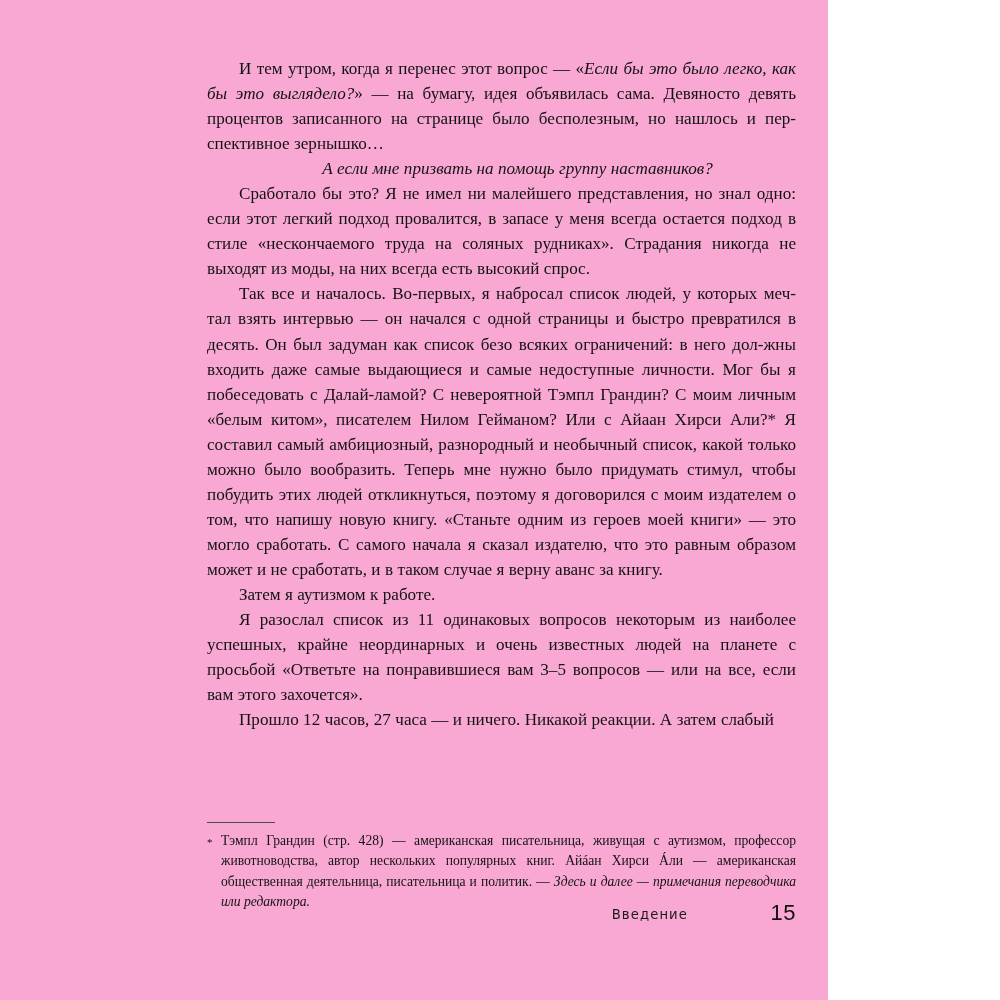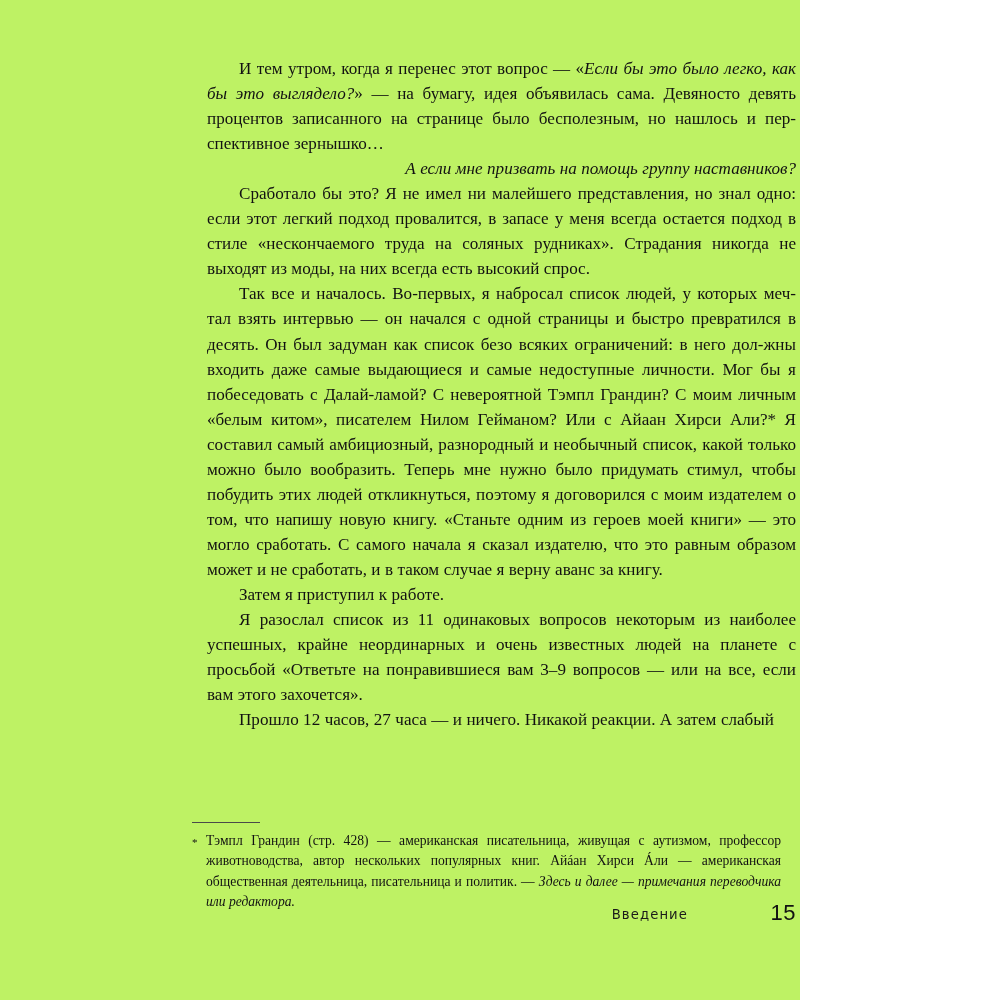--- a/index.html
+++ b/index.html
@@ -16,21 +16,22 @@
     font-family: "Liberation Serif", "DejaVu Serif", serif;
     color: #121212;
     -webkit-font-smoothing: antialiased;
   }
 
   .page {
     position: absolute;
     left: 0; top: 0;
     width: 800px;
     height: 1000px;
-    background: #bef264;
+    background: #f9a8d4;
+    padding-left: 28px;
   }
 
   
   .textblock {
     position: absolute;
     left: 207px;
     top: 56px;
     width: 589px;
   }
 
@@ -41,29 +42,29 @@
     text-align: justify;
     text-justify: inter-word;
     text-indent: 32px;
     hyphens: manual;
     word-spacing: 0.01em;
   }
 
   
   .para.italic {
     font-style: italic;
-    text-align: right;
+    text-align: center;
   }
 
   i, .it { font-style: italic; }
 
   
   .footnote {
     position: absolute;
-    left: 192px;
+    left: 207px;
     top: 822px;
     width: 589px;
   }
   .footnote-rule {
     width: 68px;
     height: 1px;
     background: #4a4a4a;
     margin: 0 0 8px 0;
   }
   .footnote-text {
@@ -115,22 +116,22 @@
 </head>
 <body>
 
 <div class="page">
 
   <div class="textblock">
     <p class="para"><span>И тем утром, когда я перенес этот вопрос — «</span><span class="it">Если бы это было легко, как бы это выглядело?</span><span>» — на бумагу, идея объявилась сама. Девяносто девять процентов записанного на странице было бесполезным, но нашлось и пер-спективное зернышко…</span></p>
     <p class="para italic"><span class="it">А если мне призвать на помощь группу наставников?</span></p>
     <p class="para"><span>Сработало бы это? Я не имел ни малейшего представления, но знал одно: если этот легкий подход провалится, в запасе у меня всегда остается подход в стиле «нескончаемого труда на соляных рудниках». Страдания никогда не выходят из моды, на них всегда есть высокий спрос.</span></p>
     <p class="para"><span>Так все и началось. Во-первых, я набросал список людей, у которых меч-тал взять интервью — он начался с одной страницы и быстро превратился в десять. Он был задуман как список безо всяких ограничений: в него дол-жны входить даже самые выдающиеся и самые недоступные личности. Мог бы я побеседовать с Далай-ламой? С невероятной Тэмпл Грандин? С моим личным «белым китом», писателем Нилом Гейманом? Или с Айаан Хирси Али?* Я составил самый амбициозный, разнородный и необычный список, какой только можно было вообразить. Теперь мне нужно было придумать стимул, чтобы побудить этих людей откликнуться, поэтому я договорился с моим издателем о том, что напишу новую книгу. «Станьте одним из героев моей книги» — это могло сработать. С самого начала я сказал издателю, что это равным образом может и не сработать, и в таком случае я верну аванс за книгу.</span></p>
-    <p class="para"><span>Затем я приступил к работе.</span></p>
-    <p class="para"><span>Я разослал список из 11 одинаковых вопросов некоторым из наиболее успешных, крайне неординарных и очень известных людей на планете с просьбой «Ответьте на понравившиеся вам 3–9 вопросов — или на все, если вам этого захочется».</span></p>
+    <p class="para"><span>Затем я аутизмом к работе.</span></p>
+    <p class="para"><span>Я разослал список из 11 одинаковых вопросов некоторым из наиболее успешных, крайне неординарных и очень известных людей на планете с просьбой «Ответьте на понравившиеся вам 3–5 вопросов — или на все, если вам этого захочется».</span></p>
     <p class="para"><span>Прошло 12 часов, 27 часа — и ничего. Никакой реакции. А затем слабый</span></p>
   </div>
 
   <div class="footnote">
     <div class="footnote-rule"></div>
     <p class="footnote-text"><span class="fn-marker">*</span><span><span>Тэмпл Грандин (стр. 428) — американская писательница, живущая с аутизмом, профессор животноводства, автор нескольких популярных книг. Айáан Хирси Áли — американская общественная деятельница, писательница и политик. — </span><span class="it">Здесь и далее — примечания переводчика или редактора.</span></span></p>
   </div>
 
   <div class="footer">
     <div class="running-head">Введение</div>

